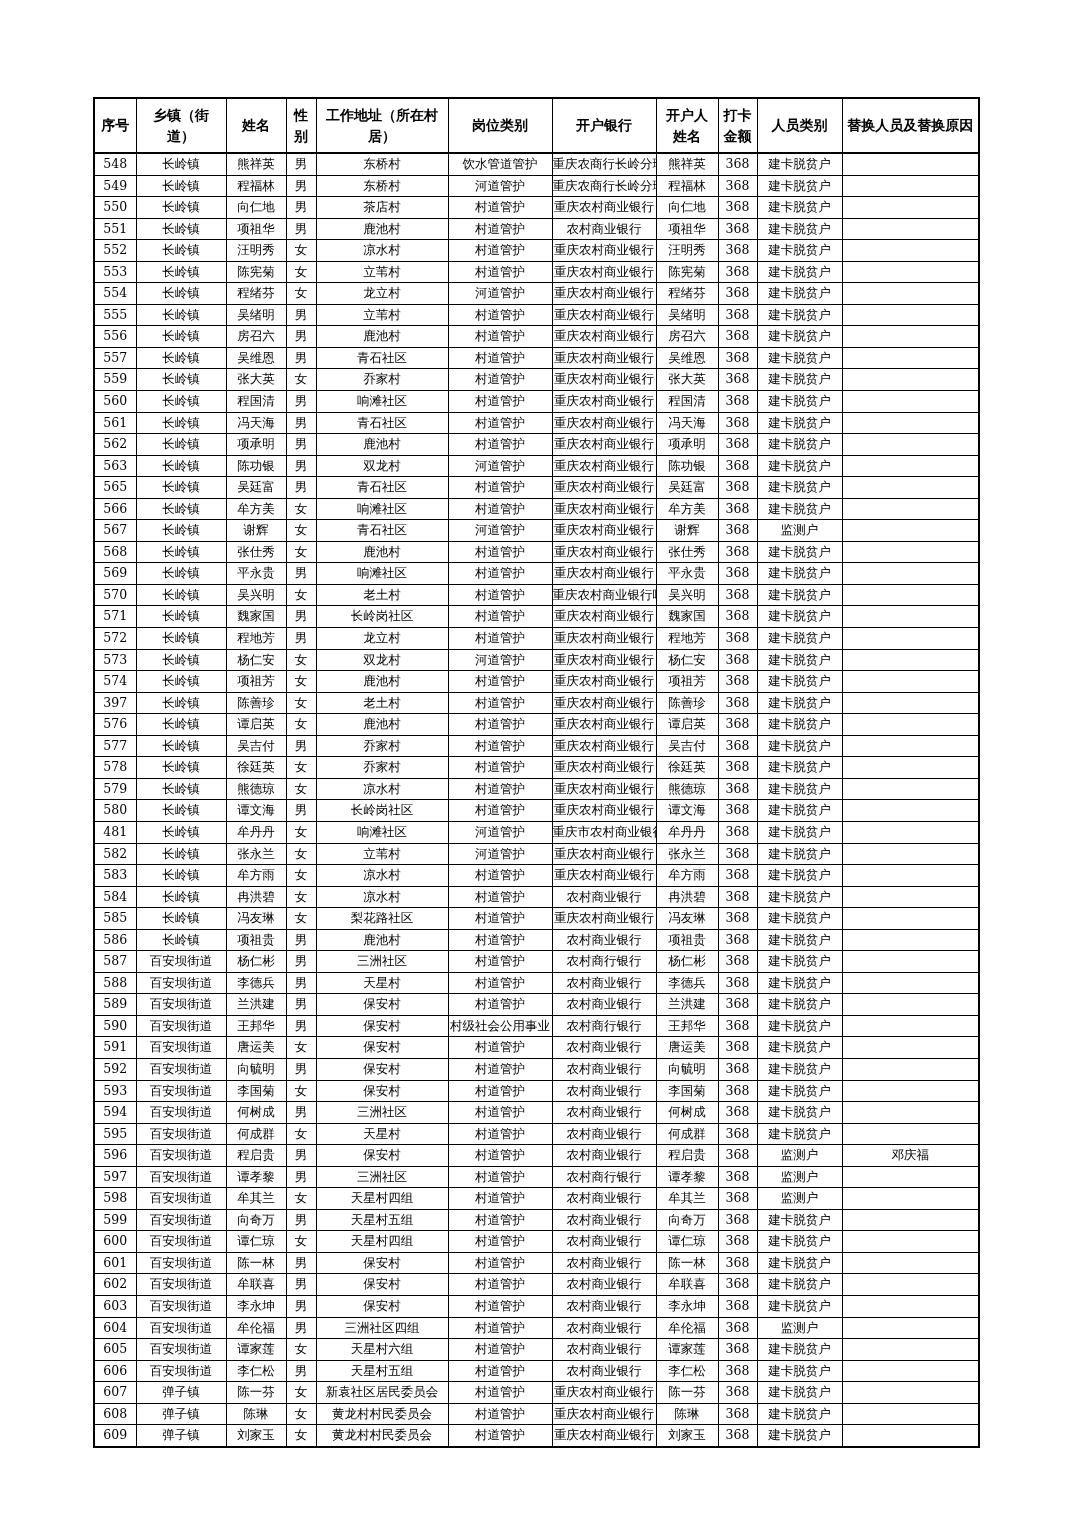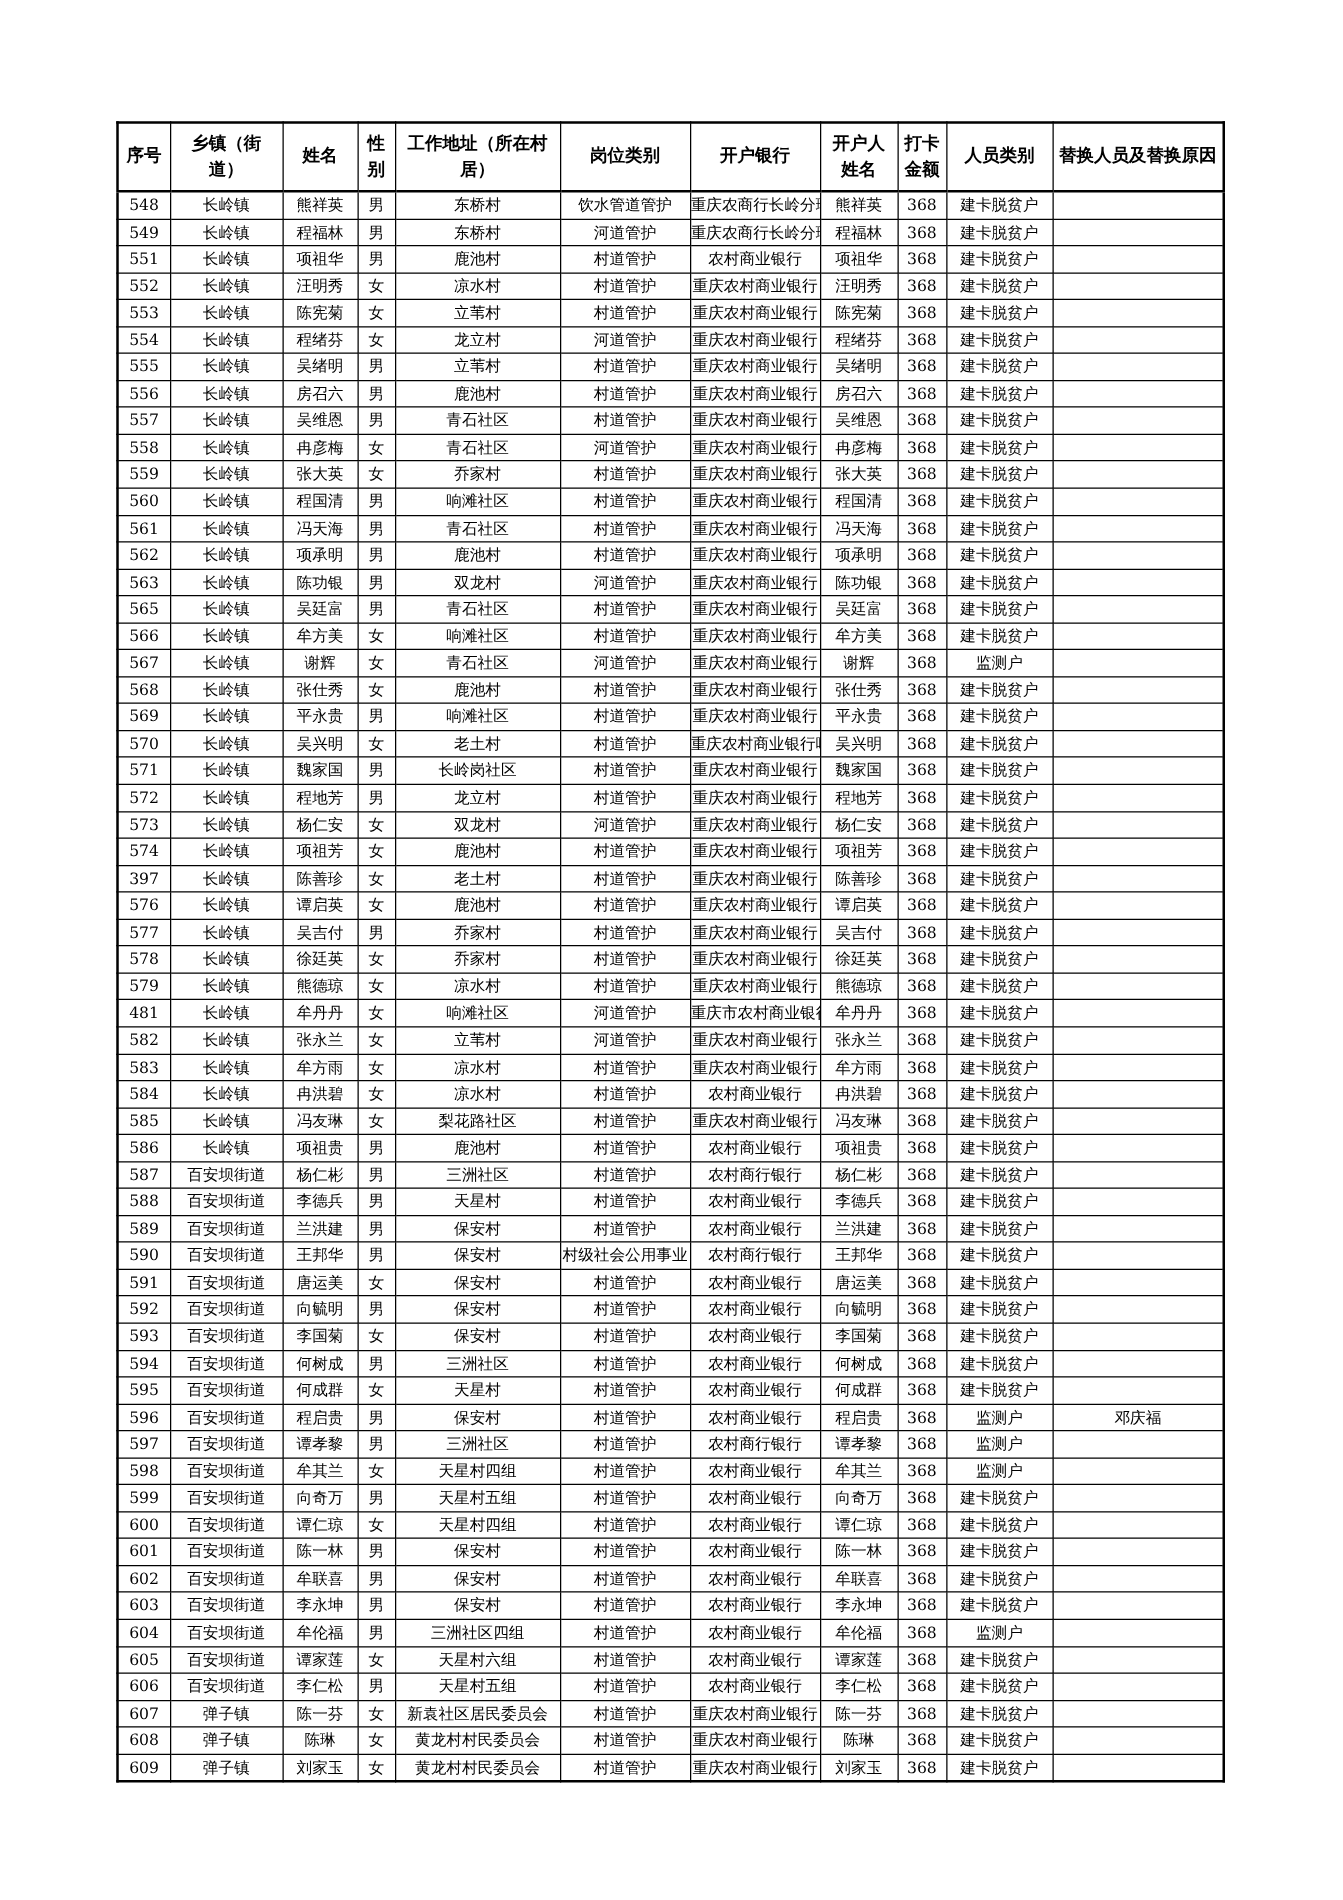--- a/index.html
+++ b/index.html
@@ -109,20 +109,33 @@
             <td>男</td>
             <td>东桥村</td>
             <td>河道管护</td>
             <td>重庆农商行长岭分理处</td>
             <td>程福林</td>
             <td>368</td>
             <td>建卡脱贫户</td>
             <td></td>
           </tr>
           <tr>
+            <td>550</td>
+            <td>长岭镇</td>
+            <td>向仁地</td>
+            <td>男</td>
+            <td>茶店村</td>
+            <td>村道管护</td>
+            <td>重庆农村商业银行</td>
+            <td>向仁地</td>
+            <td>368</td>
+            <td>建卡脱贫户</td>
+            <td></td>
+          </tr>
+          <tr>
             <td>551</td>
             <td>长岭镇</td>
             <td>项祖华</td>
             <td>男</td>
             <td>鹿池村</td>
             <td>村道管护</td>
             <td>农村商业银行</td>
             <td>项祖华</td>
             <td>368</td>
             <td>建卡脱贫户</td>
@@ -200,288 +213,288 @@
             <td>男</td>
             <td>青石社区</td>
             <td>村道管护</td>
             <td>重庆农村商业银行</td>
             <td>吴维恩</td>
             <td>368</td>
             <td>建卡脱贫户</td>
             <td></td>
           </tr>
           <tr>
-            <td>558</td>
-            <td>长岭镇</td>
-            <td>冉彦梅</td>
+            <td>559</td>
+            <td>长岭镇</td>
+            <td>张大英</td>
+            <td>女</td>
+            <td>乔家村</td>
+            <td>村道管护</td>
+            <td>重庆农村商业银行</td>
+            <td>张大英</td>
+            <td>368</td>
+            <td>建卡脱贫户</td>
+            <td></td>
+          </tr>
+          <tr>
+            <td>560</td>
+            <td>长岭镇</td>
+            <td>程国清</td>
+            <td>男</td>
+            <td>响滩社区</td>
+            <td>村道管护</td>
+            <td>重庆农村商业银行</td>
+            <td>程国清</td>
+            <td>368</td>
+            <td>建卡脱贫户</td>
+            <td></td>
+          </tr>
+          <tr>
+            <td>561</td>
+            <td>长岭镇</td>
+            <td>冯天海</td>
+            <td>男</td>
+            <td>青石社区</td>
+            <td>村道管护</td>
+            <td>重庆农村商业银行</td>
+            <td>冯天海</td>
+            <td>368</td>
+            <td>建卡脱贫户</td>
+            <td></td>
+          </tr>
+          <tr>
+            <td>562</td>
+            <td>长岭镇</td>
+            <td>项承明</td>
+            <td>男</td>
+            <td>鹿池村</td>
+            <td>村道管护</td>
+            <td>重庆农村商业银行</td>
+            <td>项承明</td>
+            <td>368</td>
+            <td>建卡脱贫户</td>
+            <td></td>
+          </tr>
+          <tr>
+            <td>563</td>
+            <td>长岭镇</td>
+            <td>陈功银</td>
+            <td>男</td>
+            <td>双龙村</td>
+            <td>河道管护</td>
+            <td>重庆农村商业银行</td>
+            <td>陈功银</td>
+            <td>368</td>
+            <td>建卡脱贫户</td>
+            <td></td>
+          </tr>
+          <tr>
+            <td>565</td>
+            <td>长岭镇</td>
+            <td>吴廷富</td>
+            <td>男</td>
+            <td>青石社区</td>
+            <td>村道管护</td>
+            <td>重庆农村商业银行</td>
+            <td>吴廷富</td>
+            <td>368</td>
+            <td>建卡脱贫户</td>
+            <td></td>
+          </tr>
+          <tr>
+            <td>566</td>
+            <td>长岭镇</td>
+            <td>牟方美</td>
+            <td>女</td>
+            <td>响滩社区</td>
+            <td>村道管护</td>
+            <td>重庆农村商业银行</td>
+            <td>牟方美</td>
+            <td>368</td>
+            <td>建卡脱贫户</td>
+            <td></td>
+          </tr>
+          <tr>
+            <td>567</td>
+            <td>长岭镇</td>
+            <td>谢辉</td>
             <td>女</td>
             <td>青石社区</td>
             <td>河道管护</td>
             <td>重庆农村商业银行</td>
-            <td>冉彦梅</td>
-            <td>368</td>
-            <td>建卡脱贫户</td>
-            <td></td>
-          </tr>
-          <tr>
-            <td>559</td>
-            <td>长岭镇</td>
-            <td>张大英</td>
-            <td>女</td>
-            <td>乔家村</td>
-            <td>村道管护</td>
-            <td>重庆农村商业银行</td>
-            <td>张大英</td>
-            <td>368</td>
-            <td>建卡脱贫户</td>
-            <td></td>
-          </tr>
-          <tr>
-            <td>560</td>
-            <td>长岭镇</td>
-            <td>程国清</td>
+            <td>谢辉</td>
+            <td>368</td>
+            <td>监测户</td>
+            <td></td>
+          </tr>
+          <tr>
+            <td>568</td>
+            <td>长岭镇</td>
+            <td>张仕秀</td>
+            <td>女</td>
+            <td>鹿池村</td>
+            <td>村道管护</td>
+            <td>重庆农村商业银行</td>
+            <td>张仕秀</td>
+            <td>368</td>
+            <td>建卡脱贫户</td>
+            <td></td>
+          </tr>
+          <tr>
+            <td>569</td>
+            <td>长岭镇</td>
+            <td>平永贵</td>
             <td>男</td>
             <td>响滩社区</td>
             <td>村道管护</td>
             <td>重庆农村商业银行</td>
-            <td>程国清</td>
-            <td>368</td>
-            <td>建卡脱贫户</td>
-            <td></td>
-          </tr>
-          <tr>
-            <td>561</td>
-            <td>长岭镇</td>
-            <td>冯天海</td>
-            <td>男</td>
-            <td>青石社区</td>
-            <td>村道管护</td>
-            <td>重庆农村商业银行</td>
-            <td>冯天海</td>
-            <td>368</td>
-            <td>建卡脱贫户</td>
-            <td></td>
-          </tr>
-          <tr>
-            <td>562</td>
-            <td>长岭镇</td>
-            <td>项承明</td>
-            <td>男</td>
-            <td>鹿池村</td>
-            <td>村道管护</td>
-            <td>重庆农村商业银行</td>
-            <td>项承明</td>
-            <td>368</td>
-            <td>建卡脱贫户</td>
-            <td></td>
-          </tr>
-          <tr>
-            <td>563</td>
-            <td>长岭镇</td>
-            <td>陈功银</td>
-            <td>男</td>
+            <td>平永贵</td>
+            <td>368</td>
+            <td>建卡脱贫户</td>
+            <td></td>
+          </tr>
+          <tr>
+            <td>570</td>
+            <td>长岭镇</td>
+            <td>吴兴明</td>
+            <td>女</td>
+            <td>老土村</td>
+            <td>村道管护</td>
+            <td>重庆农村商业银行响滩支行</td>
+            <td>吴兴明</td>
+            <td>368</td>
+            <td>建卡脱贫户</td>
+            <td></td>
+          </tr>
+          <tr>
+            <td>571</td>
+            <td>长岭镇</td>
+            <td>魏家国</td>
+            <td>男</td>
+            <td>长岭岗社区</td>
+            <td>村道管护</td>
+            <td>重庆农村商业银行</td>
+            <td>魏家国</td>
+            <td>368</td>
+            <td>建卡脱贫户</td>
+            <td></td>
+          </tr>
+          <tr>
+            <td>572</td>
+            <td>长岭镇</td>
+            <td>程地芳</td>
+            <td>男</td>
+            <td>龙立村</td>
+            <td>村道管护</td>
+            <td>重庆农村商业银行</td>
+            <td>程地芳</td>
+            <td>368</td>
+            <td>建卡脱贫户</td>
+            <td></td>
+          </tr>
+          <tr>
+            <td>573</td>
+            <td>长岭镇</td>
+            <td>杨仁安</td>
+            <td>女</td>
             <td>双龙村</td>
             <td>河道管护</td>
             <td>重庆农村商业银行</td>
-            <td>陈功银</td>
-            <td>368</td>
-            <td>建卡脱贫户</td>
-            <td></td>
-          </tr>
-          <tr>
-            <td>565</td>
-            <td>长岭镇</td>
-            <td>吴廷富</td>
-            <td>男</td>
-            <td>青石社区</td>
-            <td>村道管护</td>
-            <td>重庆农村商业银行</td>
-            <td>吴廷富</td>
-            <td>368</td>
-            <td>建卡脱贫户</td>
-            <td></td>
-          </tr>
-          <tr>
-            <td>566</td>
-            <td>长岭镇</td>
-            <td>牟方美</td>
-            <td>女</td>
-            <td>响滩社区</td>
-            <td>村道管护</td>
-            <td>重庆农村商业银行</td>
-            <td>牟方美</td>
-            <td>368</td>
-            <td>建卡脱贫户</td>
-            <td></td>
-          </tr>
-          <tr>
-            <td>567</td>
-            <td>长岭镇</td>
-            <td>谢辉</td>
-            <td>女</td>
-            <td>青石社区</td>
-            <td>河道管护</td>
-            <td>重庆农村商业银行</td>
-            <td>谢辉</td>
-            <td>368</td>
-            <td>监测户</td>
-            <td></td>
-          </tr>
-          <tr>
-            <td>568</td>
-            <td>长岭镇</td>
-            <td>张仕秀</td>
+            <td>杨仁安</td>
+            <td>368</td>
+            <td>建卡脱贫户</td>
+            <td></td>
+          </tr>
+          <tr>
+            <td>574</td>
+            <td>长岭镇</td>
+            <td>项祖芳</td>
             <td>女</td>
             <td>鹿池村</td>
             <td>村道管护</td>
             <td>重庆农村商业银行</td>
-            <td>张仕秀</td>
-            <td>368</td>
-            <td>建卡脱贫户</td>
-            <td></td>
-          </tr>
-          <tr>
-            <td>569</td>
-            <td>长岭镇</td>
-            <td>平永贵</td>
-            <td>男</td>
-            <td>响滩社区</td>
-            <td>村道管护</td>
-            <td>重庆农村商业银行</td>
-            <td>平永贵</td>
-            <td>368</td>
-            <td>建卡脱贫户</td>
-            <td></td>
-          </tr>
-          <tr>
-            <td>570</td>
-            <td>长岭镇</td>
-            <td>吴兴明</td>
+            <td>项祖芳</td>
+            <td>368</td>
+            <td>建卡脱贫户</td>
+            <td></td>
+          </tr>
+          <tr>
+            <td>397</td>
+            <td>长岭镇</td>
+            <td>陈善珍</td>
             <td>女</td>
             <td>老土村</td>
             <td>村道管护</td>
-            <td>重庆农村商业银行响滩支行</td>
-            <td>吴兴明</td>
-            <td>368</td>
-            <td>建卡脱贫户</td>
-            <td></td>
-          </tr>
-          <tr>
-            <td>571</td>
-            <td>长岭镇</td>
-            <td>魏家国</td>
+            <td>重庆农村商业银行</td>
+            <td>陈善珍</td>
+            <td>368</td>
+            <td>建卡脱贫户</td>
+            <td></td>
+          </tr>
+          <tr>
+            <td>576</td>
+            <td>长岭镇</td>
+            <td>谭启英</td>
+            <td>女</td>
+            <td>鹿池村</td>
+            <td>村道管护</td>
+            <td>重庆农村商业银行</td>
+            <td>谭启英</td>
+            <td>368</td>
+            <td>建卡脱贫户</td>
+            <td></td>
+          </tr>
+          <tr>
+            <td>577</td>
+            <td>长岭镇</td>
+            <td>吴吉付</td>
+            <td>男</td>
+            <td>乔家村</td>
+            <td>村道管护</td>
+            <td>重庆农村商业银行</td>
+            <td>吴吉付</td>
+            <td>368</td>
+            <td>建卡脱贫户</td>
+            <td></td>
+          </tr>
+          <tr>
+            <td>578</td>
+            <td>长岭镇</td>
+            <td>徐廷英</td>
+            <td>女</td>
+            <td>乔家村</td>
+            <td>村道管护</td>
+            <td>重庆农村商业银行</td>
+            <td>徐廷英</td>
+            <td>368</td>
+            <td>建卡脱贫户</td>
+            <td></td>
+          </tr>
+          <tr>
+            <td>579</td>
+            <td>长岭镇</td>
+            <td>熊德琼</td>
+            <td>女</td>
+            <td>凉水村</td>
+            <td>村道管护</td>
+            <td>重庆农村商业银行</td>
+            <td>熊德琼</td>
+            <td>368</td>
+            <td>建卡脱贫户</td>
+            <td></td>
+          </tr>
+          <tr>
+            <td>580</td>
+            <td>长岭镇</td>
+            <td>谭文海</td>
             <td>男</td>
             <td>长岭岗社区</td>
             <td>村道管护</td>
             <td>重庆农村商业银行</td>
-            <td>魏家国</td>
-            <td>368</td>
-            <td>建卡脱贫户</td>
-            <td></td>
-          </tr>
-          <tr>
-            <td>572</td>
-            <td>长岭镇</td>
-            <td>程地芳</td>
-            <td>男</td>
-            <td>龙立村</td>
-            <td>村道管护</td>
-            <td>重庆农村商业银行</td>
-            <td>程地芳</td>
-            <td>368</td>
-            <td>建卡脱贫户</td>
-            <td></td>
-          </tr>
-          <tr>
-            <td>573</td>
-            <td>长岭镇</td>
-            <td>杨仁安</td>
-            <td>女</td>
-            <td>双龙村</td>
-            <td>河道管护</td>
-            <td>重庆农村商业银行</td>
-            <td>杨仁安</td>
-            <td>368</td>
-            <td>建卡脱贫户</td>
-            <td></td>
-          </tr>
-          <tr>
-            <td>574</td>
-            <td>长岭镇</td>
-            <td>项祖芳</td>
-            <td>女</td>
-            <td>鹿池村</td>
-            <td>村道管护</td>
-            <td>重庆农村商业银行</td>
-            <td>项祖芳</td>
-            <td>368</td>
-            <td>建卡脱贫户</td>
-            <td></td>
-          </tr>
-          <tr>
-            <td>397</td>
-            <td>长岭镇</td>
-            <td>陈善珍</td>
-            <td>女</td>
-            <td>老土村</td>
-            <td>村道管护</td>
-            <td>重庆农村商业银行</td>
-            <td>陈善珍</td>
-            <td>368</td>
-            <td>建卡脱贫户</td>
-            <td></td>
-          </tr>
-          <tr>
-            <td>576</td>
-            <td>长岭镇</td>
-            <td>谭启英</td>
-            <td>女</td>
-            <td>鹿池村</td>
-            <td>村道管护</td>
-            <td>重庆农村商业银行</td>
-            <td>谭启英</td>
-            <td>368</td>
-            <td>建卡脱贫户</td>
-            <td></td>
-          </tr>
-          <tr>
-            <td>577</td>
-            <td>长岭镇</td>
-            <td>吴吉付</td>
-            <td>男</td>
-            <td>乔家村</td>
-            <td>村道管护</td>
-            <td>重庆农村商业银行</td>
-            <td>吴吉付</td>
-            <td>368</td>
-            <td>建卡脱贫户</td>
-            <td></td>
-          </tr>
-          <tr>
-            <td>578</td>
-            <td>长岭镇</td>
-            <td>徐廷英</td>
-            <td>女</td>
-            <td>乔家村</td>
-            <td>村道管护</td>
-            <td>重庆农村商业银行</td>
-            <td>徐廷英</td>
-            <td>368</td>
-            <td>建卡脱贫户</td>
-            <td></td>
-          </tr>
-          <tr>
-            <td>579</td>
-            <td>长岭镇</td>
-            <td>熊德琼</td>
-            <td>女</td>
-            <td>凉水村</td>
-            <td>村道管护</td>
-            <td>重庆农村商业银行</td>
-            <td>熊德琼</td>
+            <td>谭文海</td>
             <td>368</td>
             <td>建卡脱贫户</td>
             <td></td>
           </tr>
           <tr>
             <td>481</td>
             <td>长岭镇</td>
             <td>牟丹丹</td>
             <td>女</td>
             <td>响滩社区</td>

